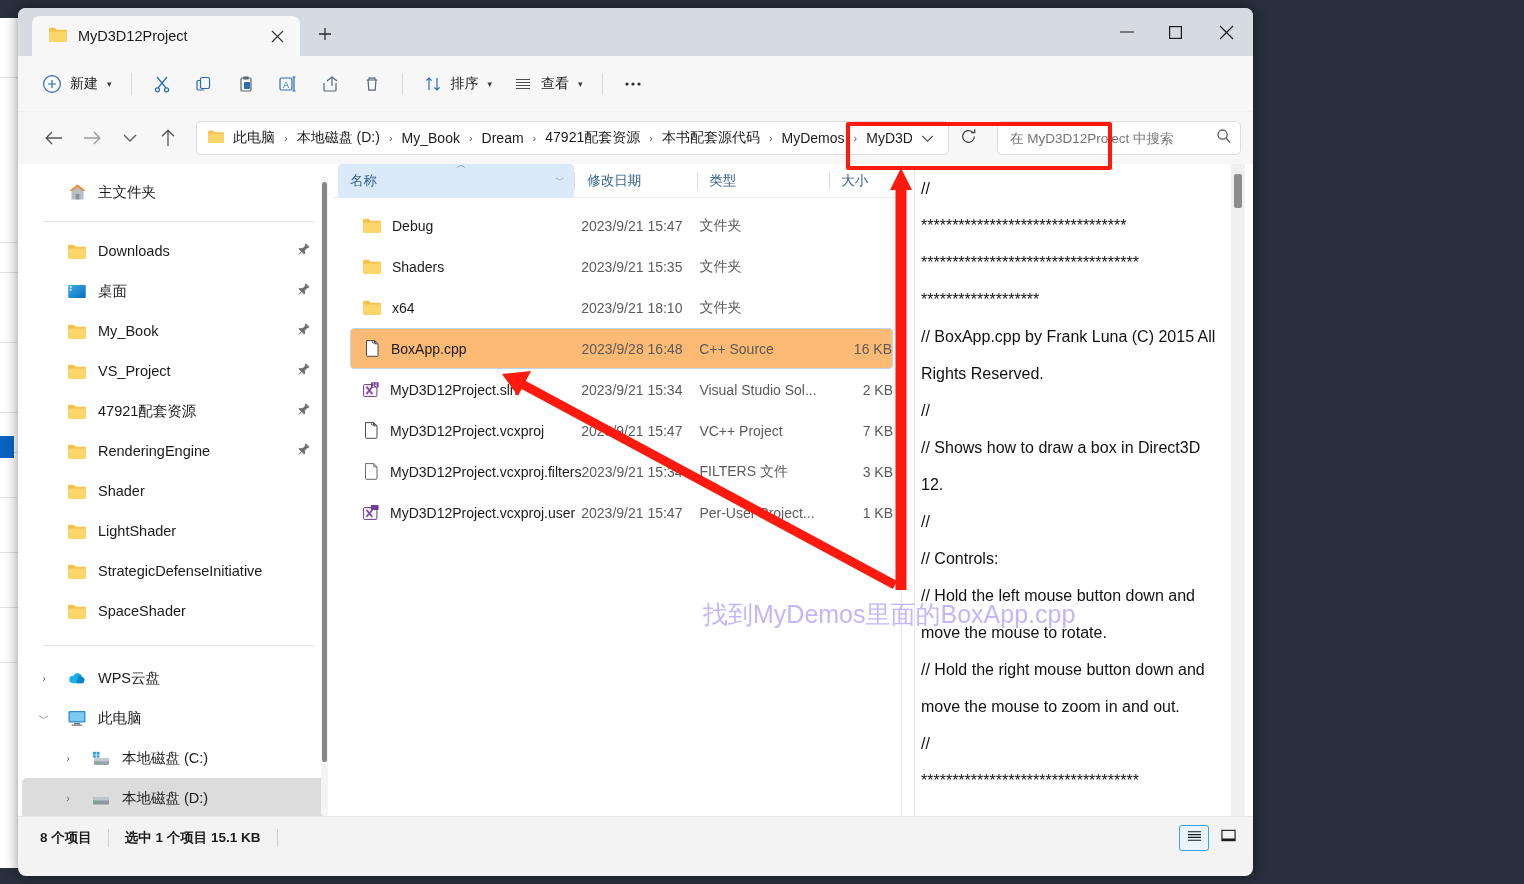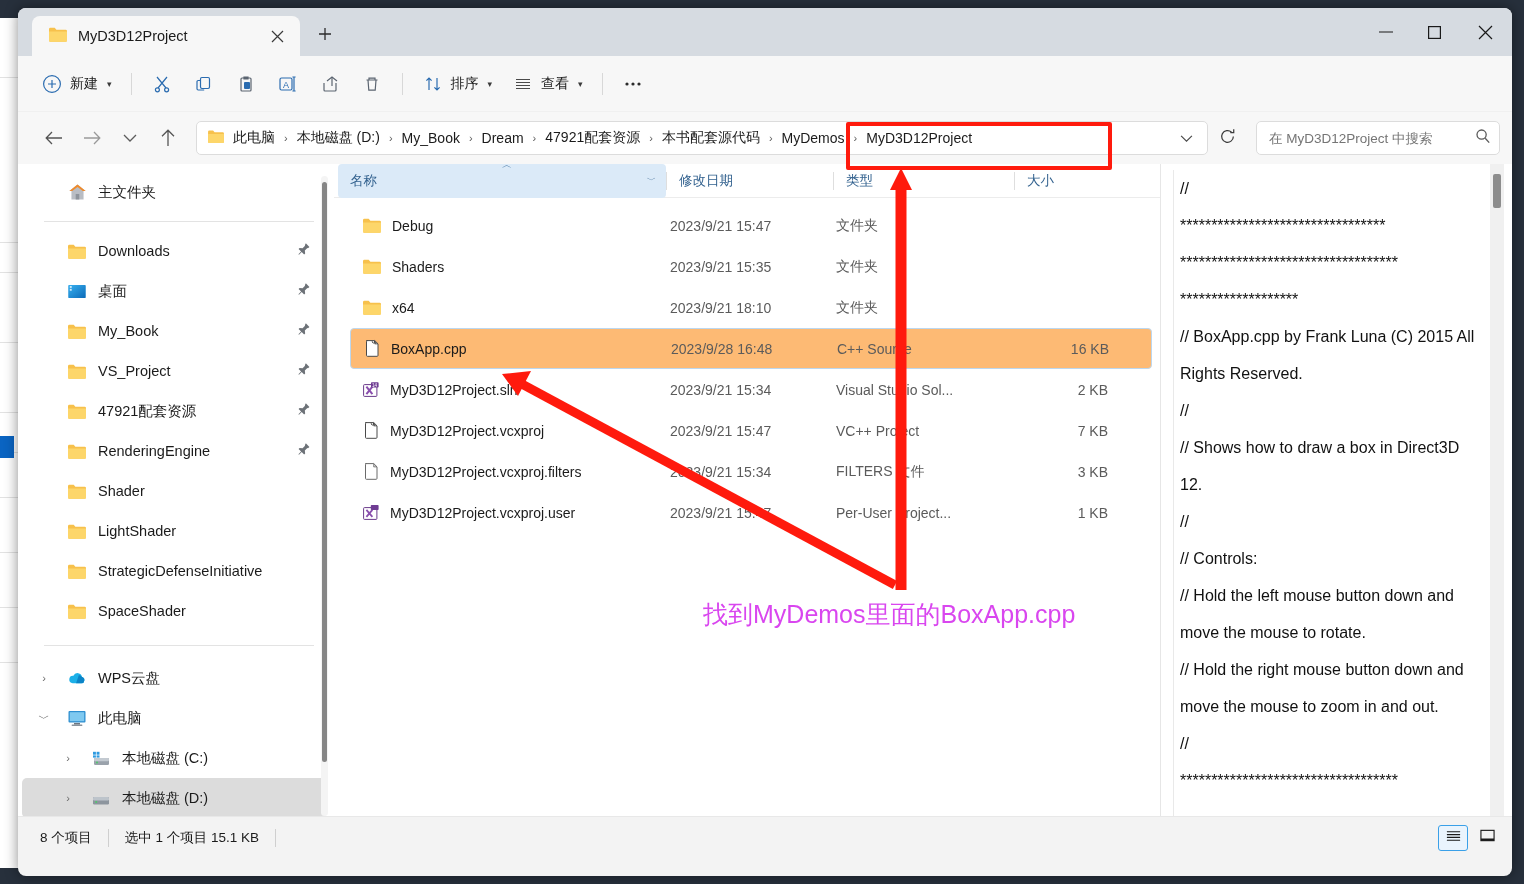--- a/index.html
+++ b/index.html
@@ -28,21 +28,21 @@
     border-bottom: 1px solid #e2e2e2;
     font-size: 11px; color: #555; padding-left: 2px;
     white-space: nowrap; overflow: hidden;
   }
   .bg-blue { position:absolute; left:0; width:14px; height:22px; background:#0a64c2; }
 
   
   .window {
     position: absolute;
     left: 18px; top: 8px;
-    width: 1494px; height: 868px;
+    width: 1235px; height: 868px;
     background: #f3f3f3;
     border-radius: 8px 8px 8px 8px;
     box-shadow: 0 0 14px rgba(0,0,0,.45);
     overflow: hidden;
   }
 
   
   .titlebar {
     position: relative;
     height: 48px;
@@ -221,36 +221,36 @@
     position: absolute; left: 3px; top: 10px; width: 8px; height: 34px;
     background: #8d8d8d; border-radius: 2px;
   }
 
   
   .statusbar {
     height: 42px; background: #f3f3f3;
     display: flex; align-items: center; padding: 0 10px 0 22px;
     border-top: 1px solid #e8e8e8;
   }
-  .st-txt { font-size: 13.5px; color: #1b1b1b; }
+  .st-txt { font-size: 13.5px; color: #1b1b1b; font-weight: bold; }
   .st-div { width: 1px; height: 18px; background: #cfcfcf; margin: 0 16px; }
   .viewtoggle { margin-left: auto; display: flex; gap: 4px; }
   .vt {
     width: 30px; height: 26px; border-radius: 3px;
     display: flex; align-items: center; justify-content: center;
   }
   .vt.on { border: 1.5px solid #3aa0e8; background: #eaf4fd; }
   .red-box {
     position: absolute; left: 846px; top: 122px;
     width: 266px; height: 48px;
     border: 4px solid #ff1a0d; border-radius: 2px;
   }
   .anno-text {
     position: absolute; left: 703px; top: 598px;
-    font-size: 25px; color: #d946ef;
+    font-size: 25px; color: #c4b5fd;
     white-space: nowrap;
     font-family: "Liberation Sans", sans-serif;
   }
   svg.anno-svg { position: absolute; left: 0; top: 0; width: 1524px; height: 884px; pointer-events: none; }
 </style>
 </head>
 <body>
 
 <div id="root">
   <div class="desktop-bg"></div>

